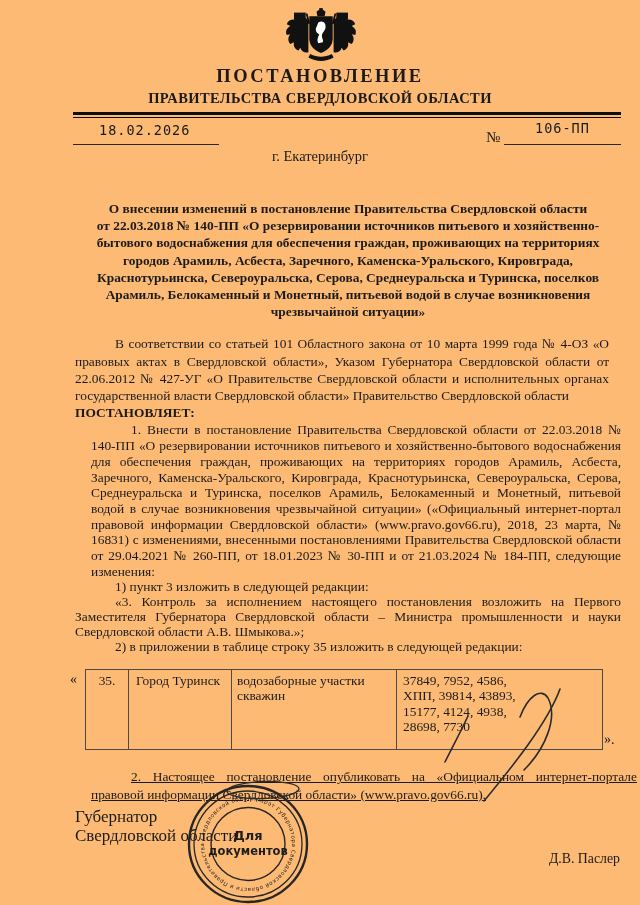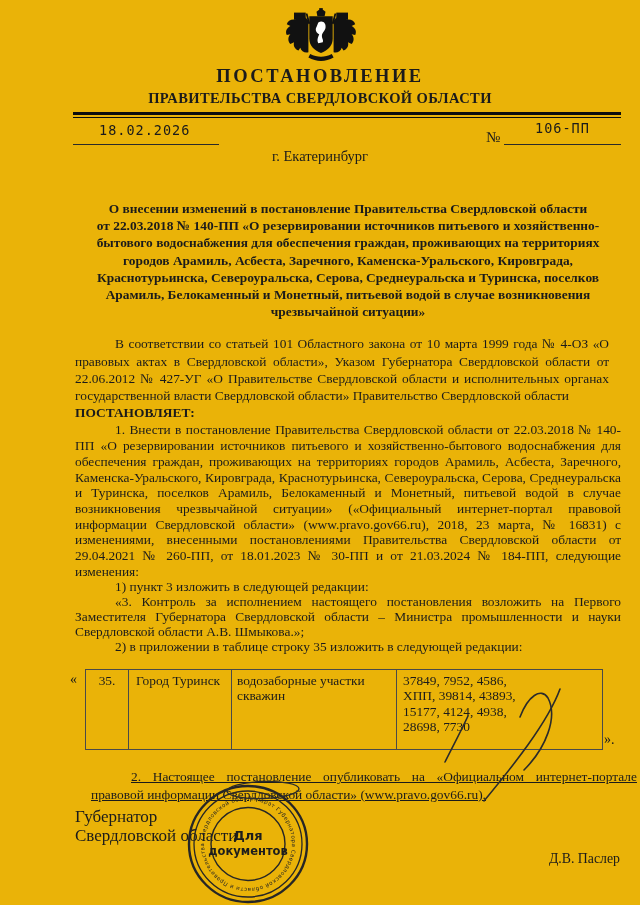--- a/index.html
+++ b/index.html
@@ -1,20 +1,20 @@
 <!DOCTYPE html>
 <html><head>
 <meta charset="utf-8">
 <style>
   html,body { margin:0; padding:0; }
   body {
     width:640px; height:905px; background:#ffffff; position:relative;
     font-family:"Liberation Serif", serif; color:#1b1b1b; overflow:hidden;
   }
-  .page { position:absolute; inset:0; background:#eab308; }
+  .page { position:absolute; inset:0; background:#fdba74; }
 
   
   .emblem { position:absolute; top:8px; left:276px; width:90px; height:56px; }
   .doc-type {
     position:absolute; top:66px; left:0; width:640px; margin:0;
     text-align:center; font-size:18.5px; font-weight:bold; letter-spacing:2.5px;
   }
   .authority {
     position:absolute; top:90px; left:0; width:640px; margin:0;
     text-align:center; font-size:14.5px; font-weight:bold; letter-spacing:0.4px;
@@ -38,21 +38,21 @@
 
   
   .content {
     position:absolute; top:200px; left:75px; width:546px;
     font-size:13.4px; line-height:17.2px;
   }
   .subject { font-weight:bold; text-align:center; margin:0; }
   .subject div { white-space:nowrap; }
   .preamble { margin:15px 12px 0 0; text-align:justify; text-indent:40px; }
   .resolve { margin:0; font-weight:bold; }
-  .item-1 { margin:1px 0 0 0; text-align:justify; text-indent:40px; line-height:15.7px; }
+  .item-1 { margin:1px 0 0 16px; text-align:justify; text-indent:40px; line-height:15.7px; }
   .subitem { margin:0; text-indent:40px; line-height:15px; }
   .subitem-quote { margin:0; text-align:justify; text-indent:40px; line-height:15px; }
 
   
   .tbl { position:absolute; top:669px; left:85px; width:516px; height:79px; border:1.3px solid #4a4a4a; font-size:13.4px; line-height:15.3px; }
   .tbl .vline { position:absolute; top:0; bottom:0; border-left:1.3px solid #4a4a4a; }
   .vline-1 { left:42px; } .vline-2 { left:145px; } .vline-3 { left:310px; }
   .cell { position:absolute; top:3px; }
   .cell-num { left:0; width:42px; text-align:center; }
   .cell-territory { left:50px; width:92px; }

